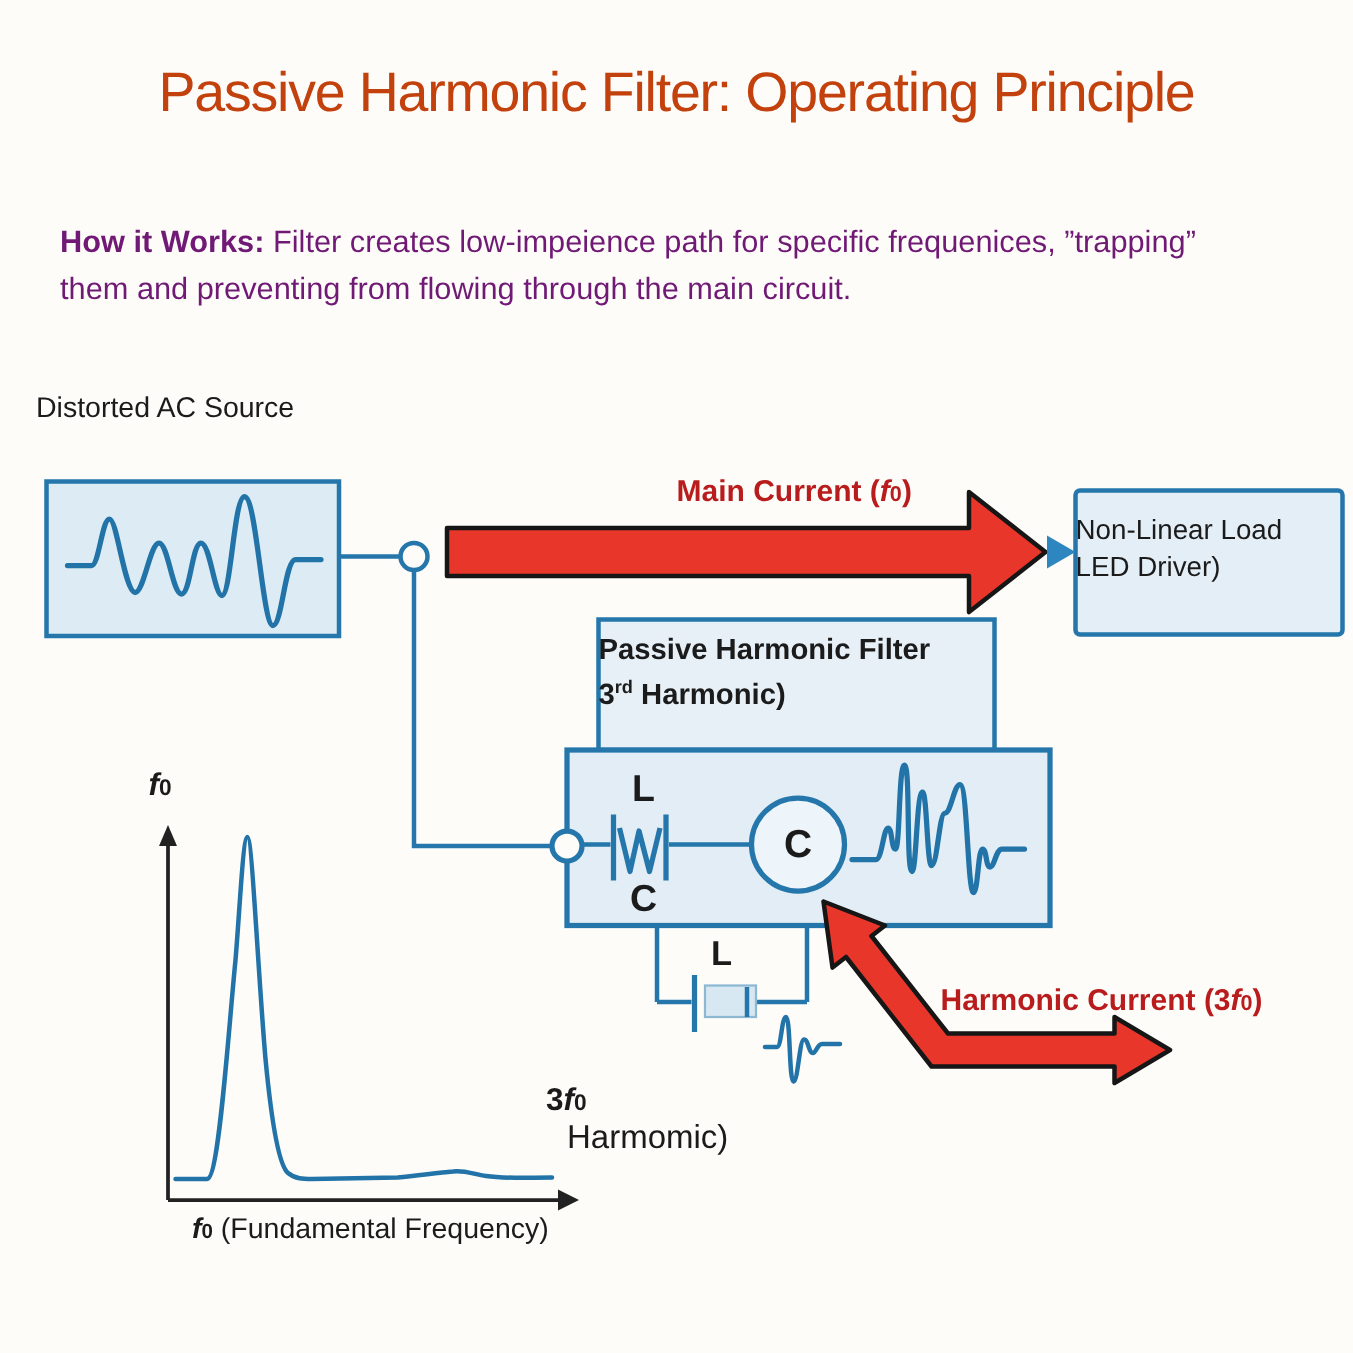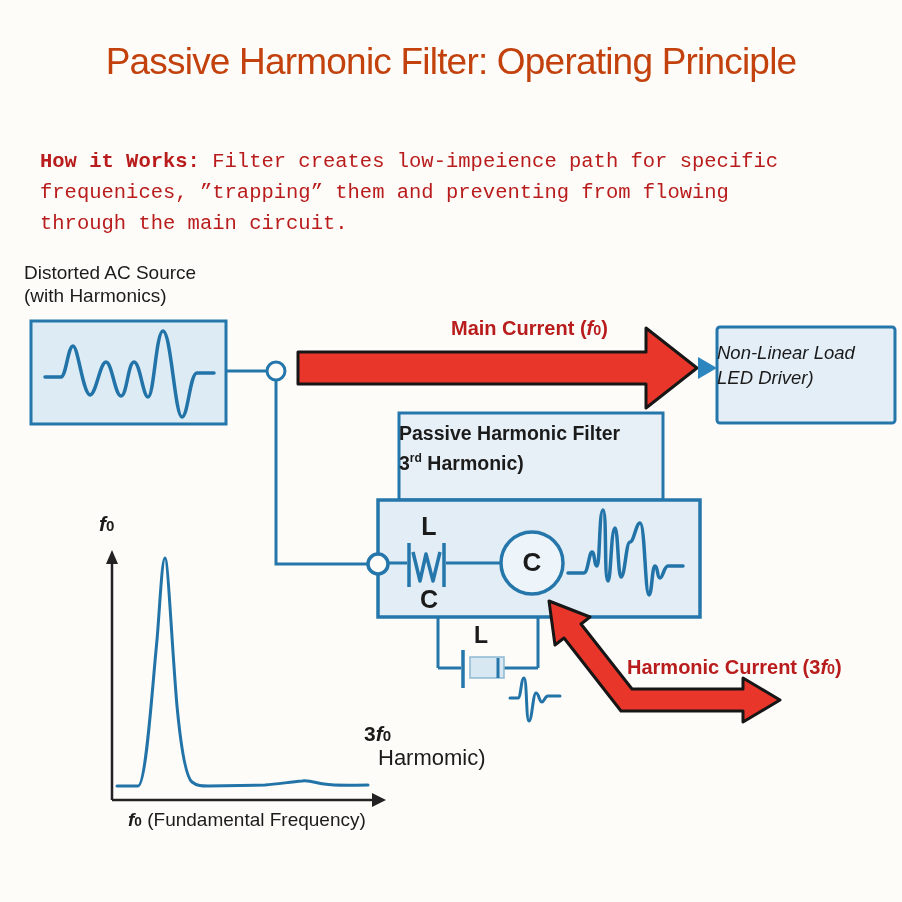--- a/index.html
+++ b/index.html
@@ -4,28 +4,28 @@
 <style>
   html,body { margin:0; padding:0; background:#fdfcf9; }
   #canvas {
     position:relative; width:902px; height:902px; overflow:hidden;
     background:#fdfcf9; font-family:"Liberation Sans", sans-serif; color:#1b1b1b;
   }
   #shapes { position:absolute; left:0; top:0; }
   .t { position:absolute; white-space:nowrap; line-height:1.2; }
   .center { text-align:left; }
   .title { width:902px; left:0; top:40px; text-align:center; font-size:37px; letter-spacing:-0.8px; color:#c2410c; }
-  .howto { left:40px; top:146px; font-size:20.5px; line-height:31px; color:#b91c1c; white-space:normal; width:760px;font-family:Liberation Mono, monospace; }
+  .howto { left:40px; top:146px; font-size:20.5px; line-height:31px; color:#701a75; white-space:normal; width:760px; }
   .bold { font-weight:bold; }
   .red { color:#b91c1c; font-weight:bold; }
   .fvar { font-style:italic; }
   .fsub { font-size:0.72em; }
   .src-label { left:24px; top:261px; width:210px; font-size:19px; line-height:23px; }
   .main-cur { left:451px; top:316px; font-size:20px; }
-  .load-label { left:717px; top:341px; width:166px; font-size:18.5px; line-height:24.5px;font-style:italic; }
+  .load-label { left:717px; top:341px; width:166px; font-size:18.5px; line-height:24.5px; }
   .filter-label { left:399px; top:421px; width:236px; font-weight:bold; font-size:19.5px; line-height:25px; }
   .sym { font-weight:bold; width:34px; text-align:center; }
   .harm-cur { left:627px; top:655px; font-size:20px; }
   .note1 { left:364px; top:721px; font-size:21px; font-weight:bold; }
   .note2 { left:358px; top:745px; font-size:22px;margin-left:20px; }
   .specy { left:99px; top:511px; font-size:21px; font-weight:bold; }
   .specx { left:128px; top:809px; font-size:19px; }
   sup { font-size:0.62em; }
 </style>
 </head>
@@ -74,21 +74,20 @@
     <polygon points="386,800 372,793 372,807" fill="#222"></polygon>
     <path d="M117,786 L138,786 C146,786 152,690 157,640 C160,604 162,558 165,558 C168,558 172,648 177,706 C181,748 186,777 192,782 C197,786 202,786 208,786 L265,785 C278,784 290,782 302,781 C310,780 316,783 324,784 C338,786 352,785 368,785" stroke="#2273a8" stroke-width="3" fill="none" stroke-linecap="round"></path>
   </svg>
 
   <div class="t title">Passive Harmonic Filter: Operating Principle</div>
 
   <div class="t howto"><span class="bold">How it Works:</span><span> Filter creates low-impeience path for specific frequenices, ”trapping” them and preventing from flowing through the main circuit.</span></div>
 
   <div class="t src-label center">
     <div>Distorted AC Source</div>
-    <div>(with Harmonics)</div>
   </div>
 
   <div class="t main-cur red"><span>Main Current (</span><span class="fvar">f</span><span class="fsub">0</span><span>)</span></div>
 
   <div class="t load-label center">
     <div>Non-Linear Load</div>
     <div>LED Driver)</div>
   </div>
 
   <div class="t filter-label center">

